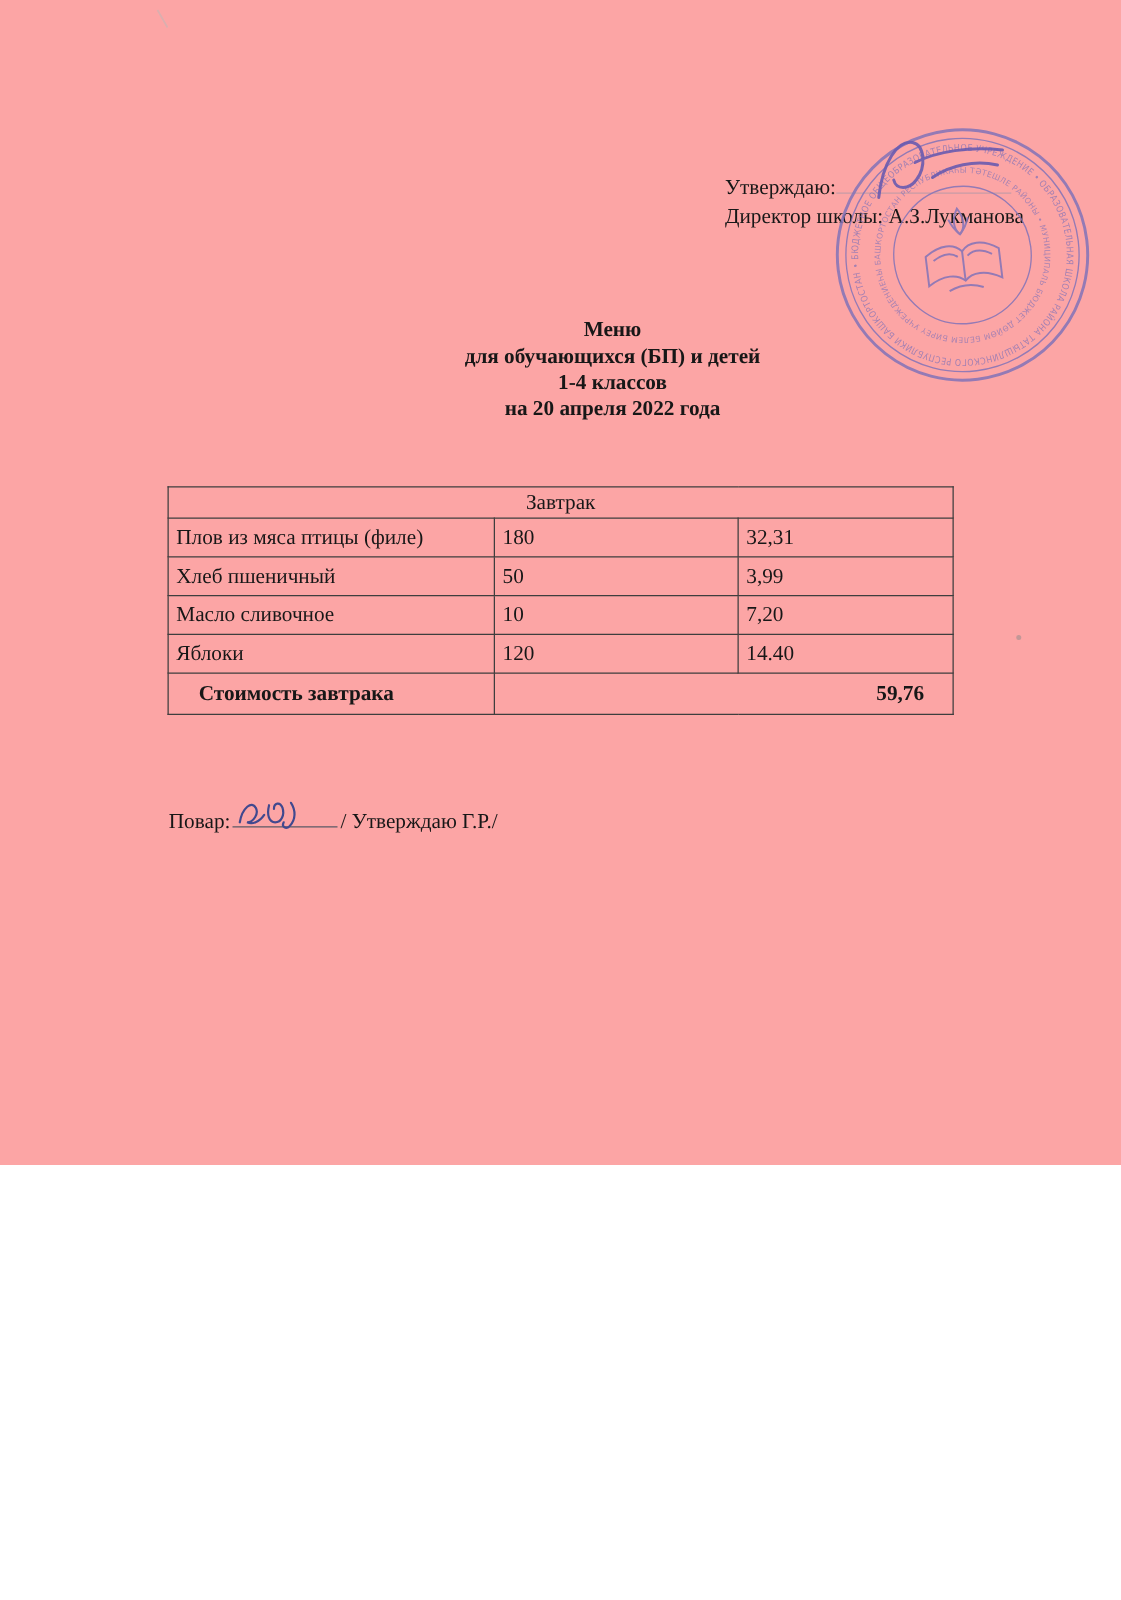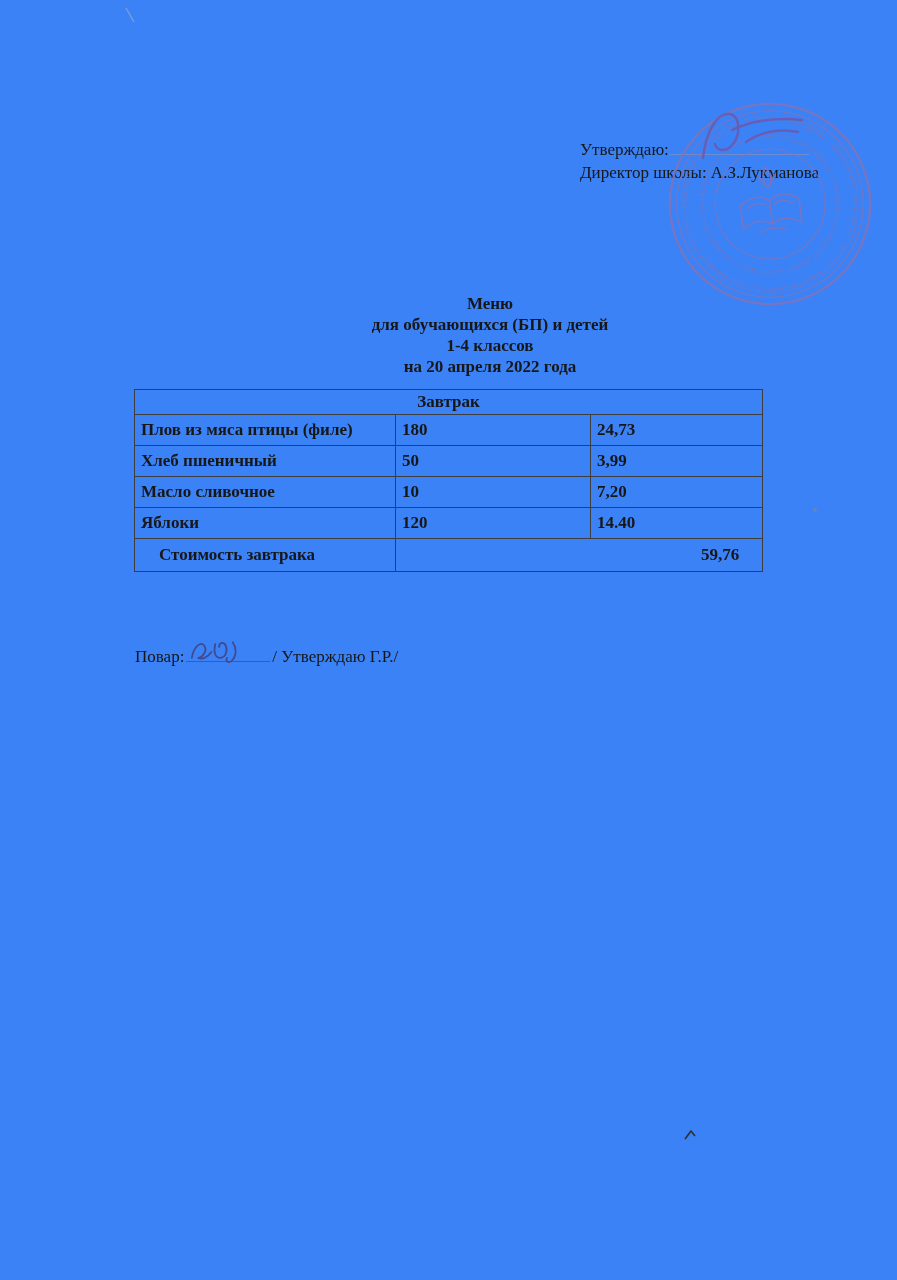--- a/index.html
+++ b/index.html
@@ -1,20 +1,20 @@
 <!DOCTYPE html>
 <html><head>
 <meta charset="utf-8">
 <style>
   html, body { margin: 0; padding: 0; background: #ffffff; }
   .page {
     position: relative;
     width: 897px;
-    height: 1280px;
-    background: #3b82f6;
+    height: 932px;
+    background: #fca5a5;
     font-family: "Liberation Serif", serif;
     color: #171717;
     overflow: hidden;
   }
 
   
   .approval {
     position: absolute;
     left: 580px;
     top: 138px;
@@ -52,46 +52,44 @@
   
   .title {
     position: absolute;
     left: 85px;
     top: 253px;
     width: 810px;
     text-align: center;
     font-weight: bold;
     font-size: 17px;
     line-height: 21px;
-    margin-top: 40px;
   }
 
   
   .menu-table {
     position: absolute;
     left: 134px;
     top: 389px;
     width: 628px;
     border-collapse: collapse;
     font-size: 17px;
     table-layout: fixed;
   }
   .menu-table td {
     border: 1px solid #3e3e3e;
     padding: 1px 6px;
     height: 28px;
     vertical-align: middle;
     overflow: hidden;
     white-space: nowrap;
-    font-weight: bold;
   }
   .menu-table tr.thead td {
     height: 22px;
     text-align: center;
-    font-weight: bold;
+    font-weight: normal;
   }
   .menu-table tr.tfoot td { height: 30px; font-weight: bold; }
   .menu-table td.total-label { padding-left: 24px; }
   .menu-table td.total-value { text-align: left; padding-left: 305px; }
 
   
   .cook {
     position: absolute;
     left: 135px;
     top: 646px;
@@ -186,21 +184,21 @@
       <col style="width:195px">
       <col style="width:172px">
     </colgroup>
     <tbody>
       <tr class="thead">
         <td colspan="3">Завтрак</td>
       </tr>
       <tr>
         <td>Плов из мяса птицы (филе)</td>
         <td>180</td>
-        <td>24,73</td>
+        <td>32,31</td>
       </tr>
       <tr>
         <td>Хлеб пшеничный</td>
         <td>50</td>
         <td>3,99</td>
       </tr>
       <tr>
         <td>Масло сливочное</td>
         <td>10</td>
         <td>7,20</td>

